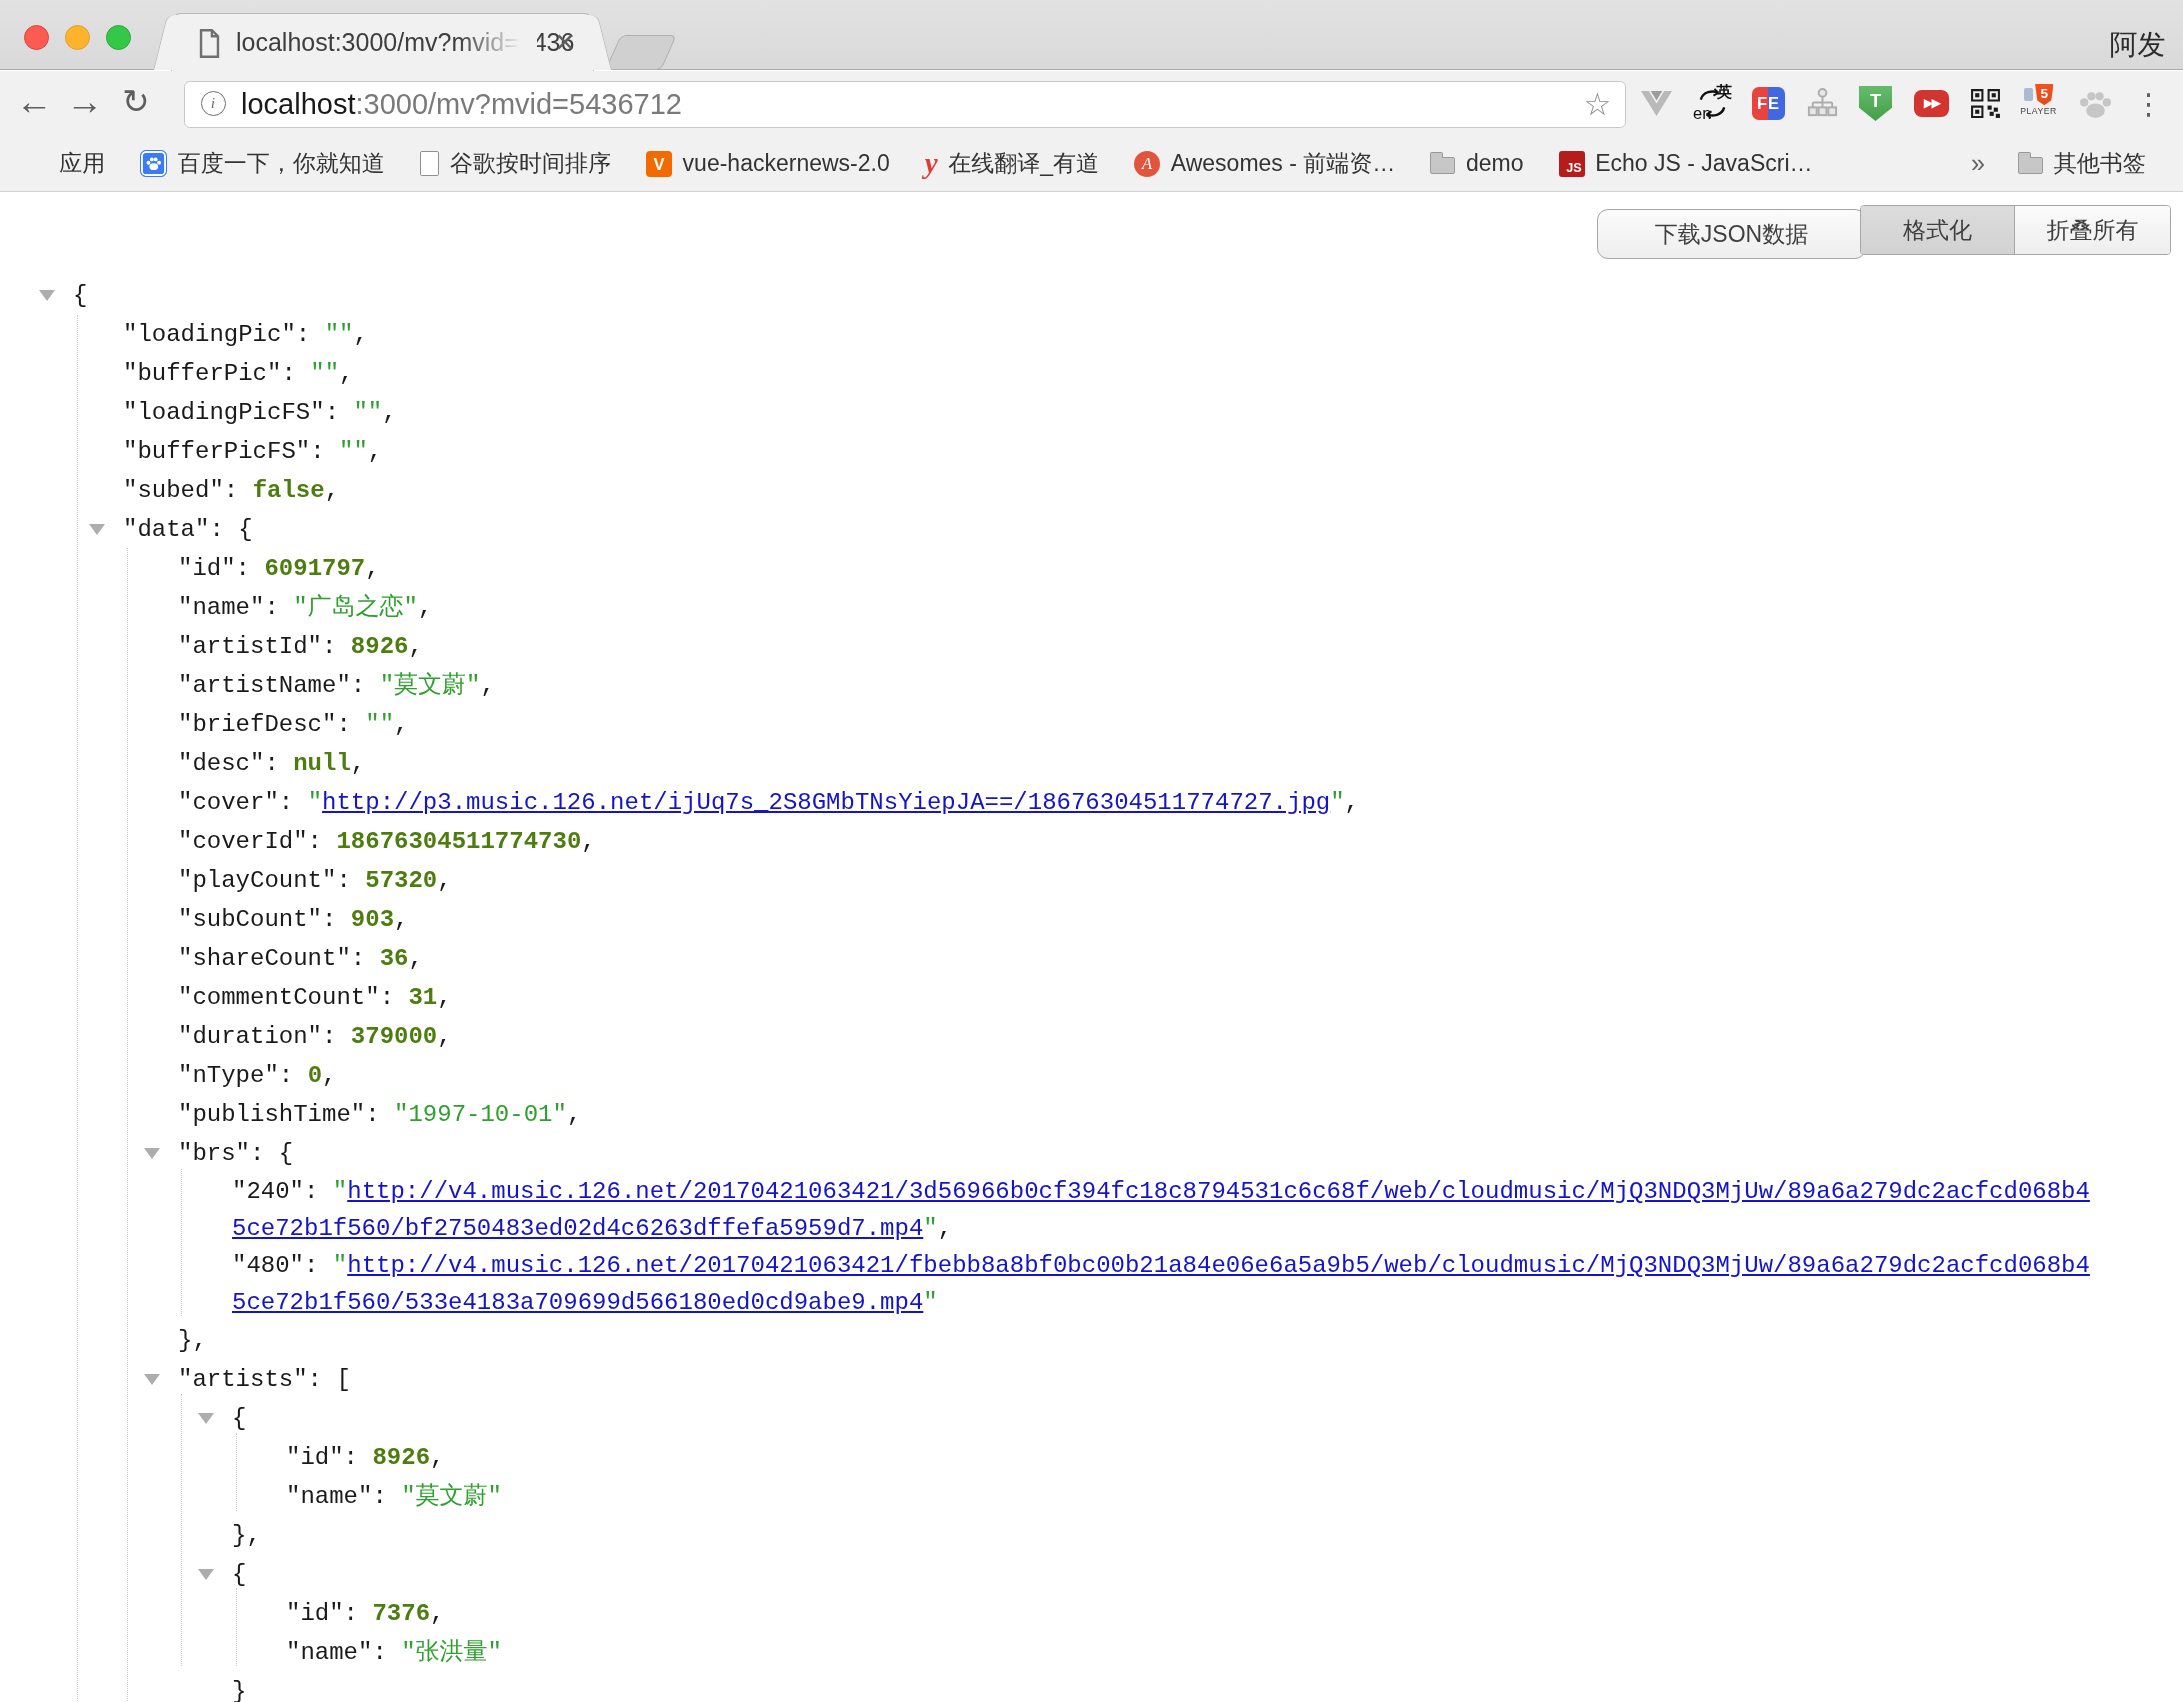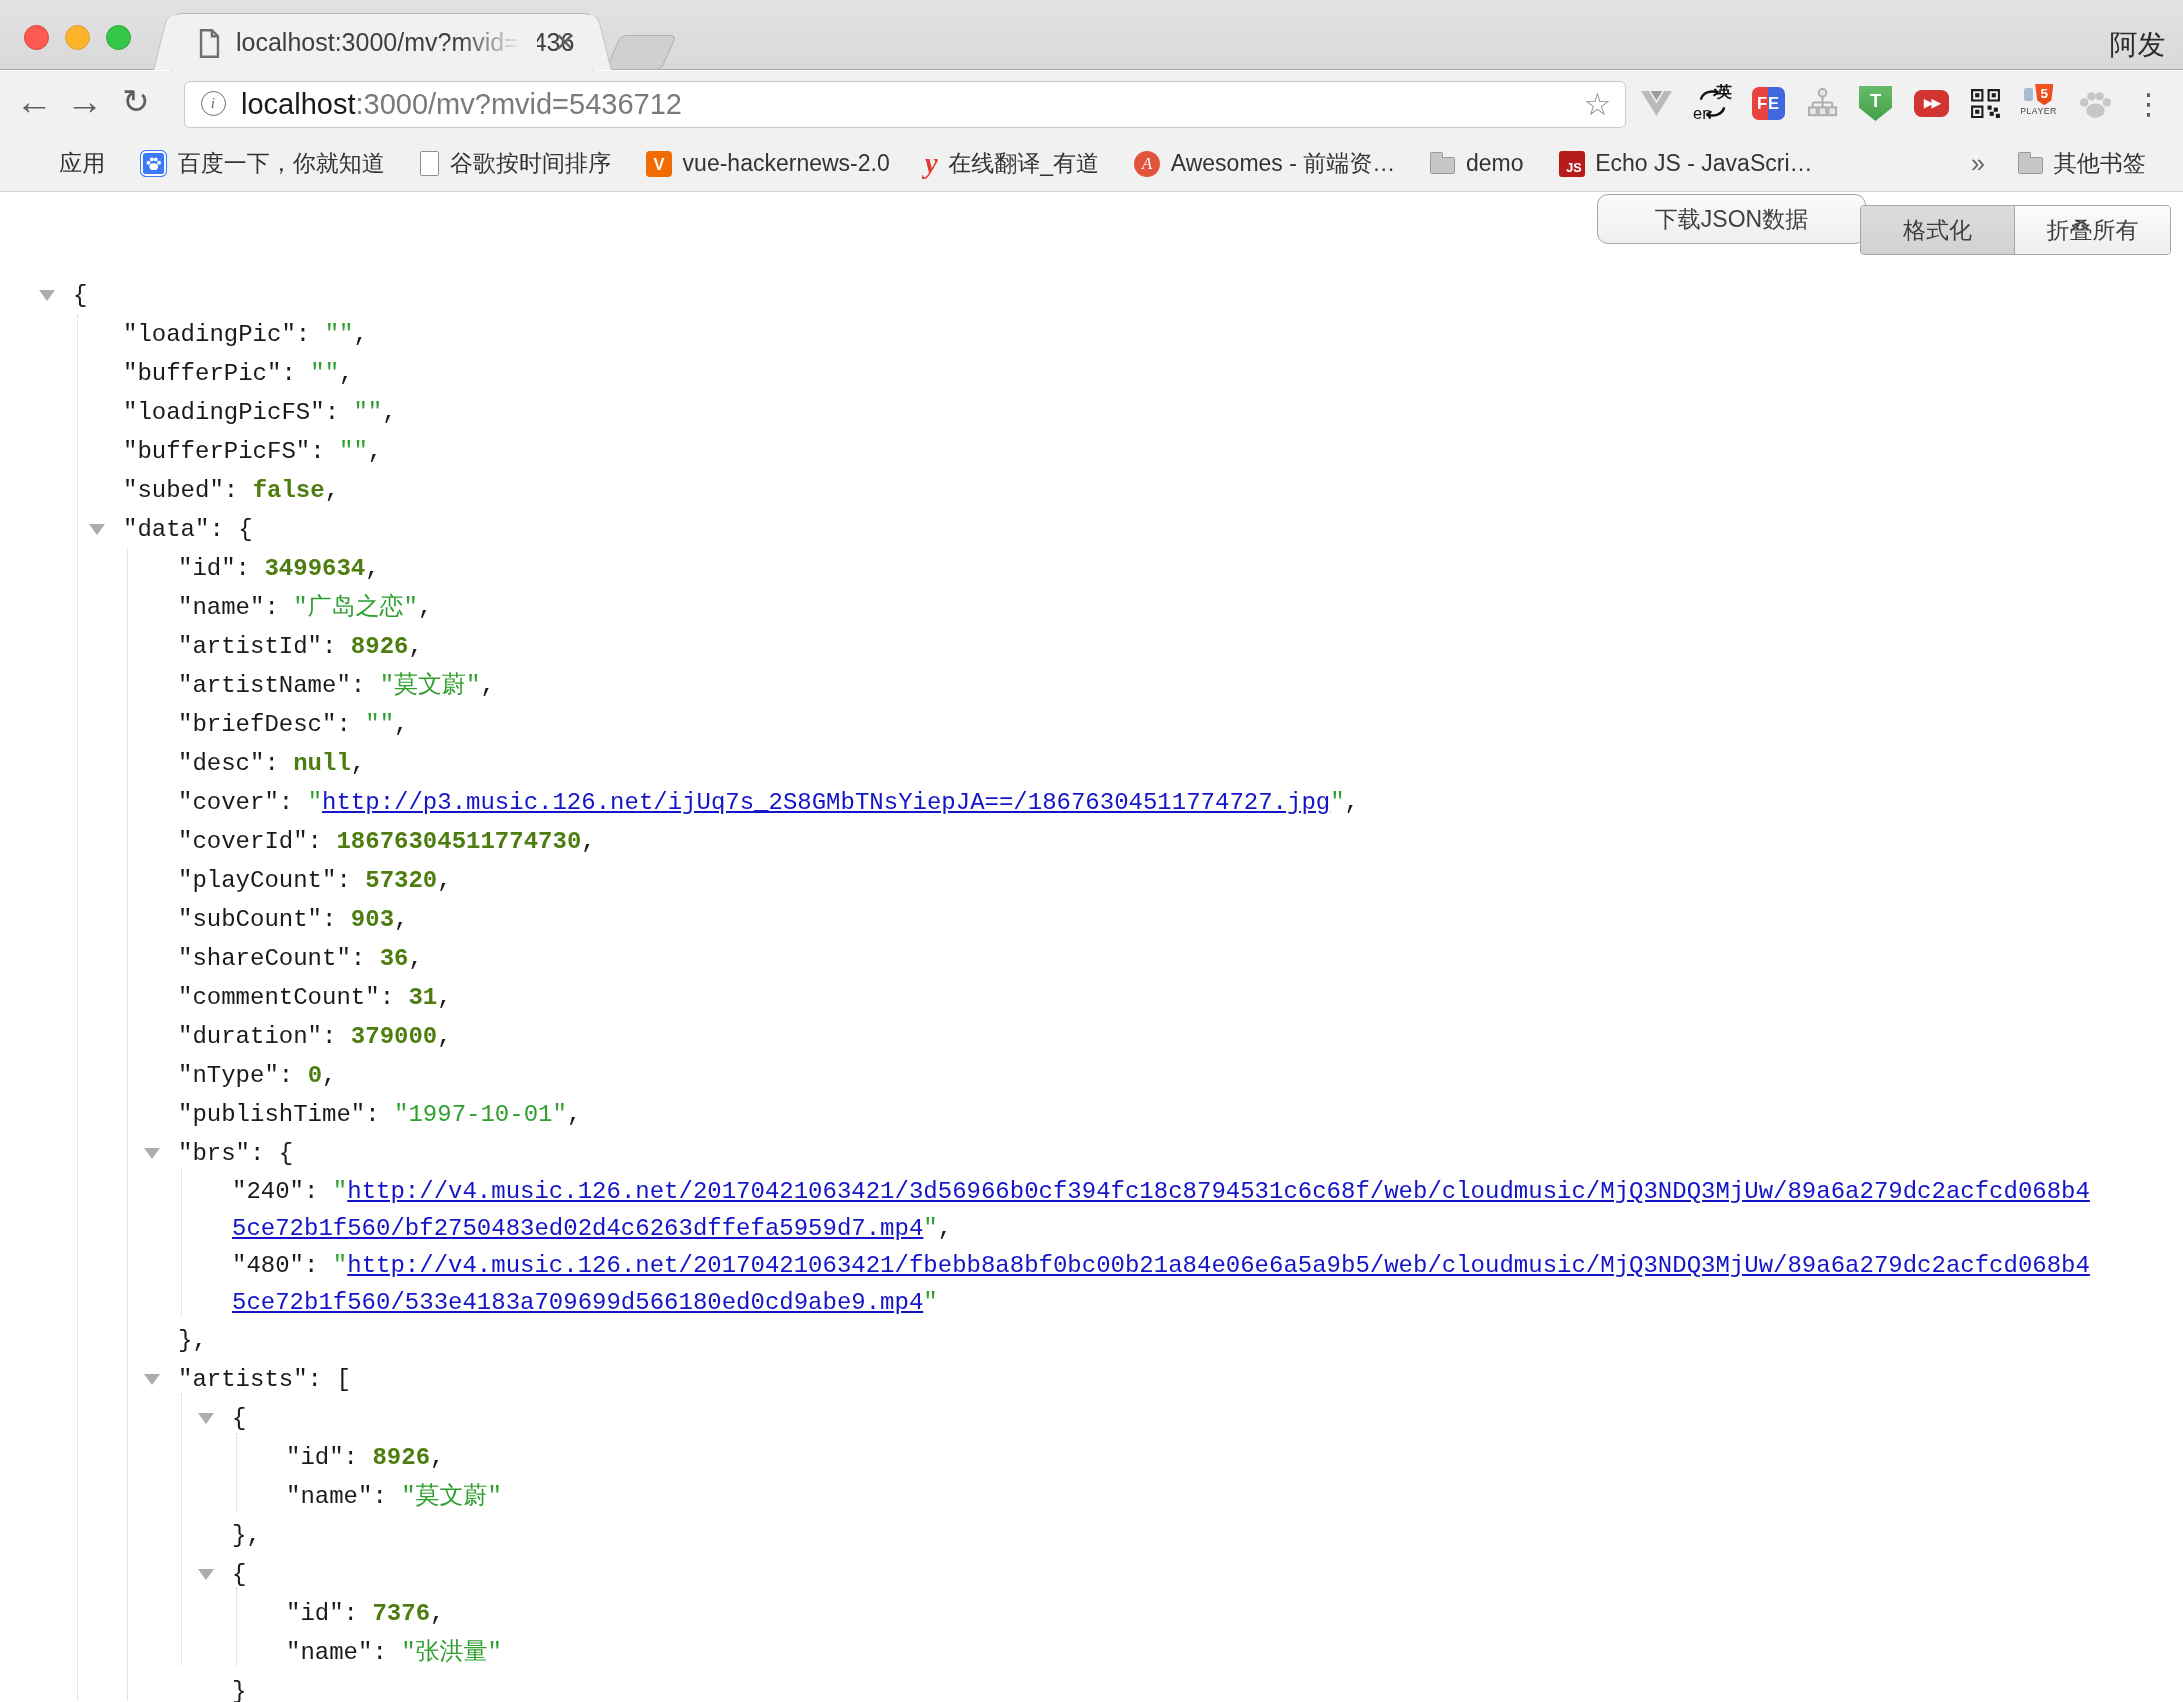--- a/index.html
+++ b/index.html
@@ -82,21 +82,21 @@
   .folder-ic:before{content:"";position:absolute;left:-1px;top:-5.8px;width:10.7px;height:4.9px;background:#C7C7C7;
        border:1px solid #999;border-bottom:none;border-radius:1.9px 1.9px 0 0;}
   .echo-box{width:26px;height:26px;background:#B71C1C;border-radius:2.9px;color:#fff;font-weight:bold;
        font-size:12.6px;display:flex;align-items:flex-end;justify-content:flex-end;padding:0 2.9px 1.9px 0;box-sizing:border-box;}
   .bm-right{margin-left:auto;display:flex;align-items:center;}
   .overflow-chev{font-size:25px;color:#666;margin-right:33px;}
 
   
   .content{position:absolute;top:193px;left:0;width:2183px;height:1509px;background:#fff;overflow:hidden;}
   .btn{box-sizing:border-box;font-size:23px;color:#3F3F3F;text-align:center;line-height:49px;}
-  .btn-download{position:absolute;left:1597px;top:1px;width:269px;height:50px;border:1px solid #A6A6A6;
+  .btn-download{position:absolute;left:1597px;top:16px;width:269px;height:50px;border:1px solid #A6A6A6;
        border-radius:11px;background:linear-gradient(#FBFBFB,#EEEEEE);}
   .seg{position:absolute;left:1860px;top:11.6px;height:50px;display:flex;border:1px solid #A6A6A6;
        border-radius:3.9px;overflow:hidden;box-sizing:border-box;}
   .seg-on{width:154px;background:linear-gradient(#DCDCDC,#D2D2D2);border-right:1px solid #A6A6A6;box-sizing:border-box;}
   .seg-off{width:155px;background:linear-gradient(#FBFBFB,#EEEEEE);}
 
   
   .json{position:absolute;left:0;top:83px;width:2101px;
         font-family:"Liberation Mono","DejaVu Sans Mono",monospace;font-size:24px;color:#1a1a1a;}
   .row{position:relative;height:39px;line-height:39px;white-space:nowrap;}
@@ -295,21 +295,21 @@
     <div class="guide" style="left:236px;top:1157px;height:78px"></div>
     <div class="guide" style="left:236px;top:1312px;height:78px"></div>
 
     <div class="row l0"><span class="tri tri-a"></span><span class="k">{</span></div>
     <div class="row l1"><span class="k">"loadingPic": </span><span class="str">""</span><span class="k">,</span></div>
     <div class="row l1"><span class="k">"bufferPic": </span><span class="str">""</span><span class="k">,</span></div>
     <div class="row l1"><span class="k">"loadingPicFS": </span><span class="str">""</span><span class="k">,</span></div>
     <div class="row l1"><span class="k">"bufferPicFS": </span><span class="str">""</span><span class="k">,</span></div>
     <div class="row l1"><span class="k">"subed": </span><span class="num">false</span><span class="k">,</span></div>
     <div class="row l1"><span class="tri tri-b"></span><span class="k">"data": </span><span class="k">{</span></div>
-    <div class="row l2"><span class="k">"id": </span><span class="num">3499634</span><span class="k">,</span></div>
+    <div class="row l2"><span class="k">"id": </span><span class="num">6091797</span><span class="k">,</span></div>
     <div class="row l2"><span class="k">"name": </span><span class="str">"广岛之恋"</span><span class="k">,</span></div>
     <div class="row l2"><span class="k">"artistId": </span><span class="num">8926</span><span class="k">,</span></div>
     <div class="row l2"><span class="k">"artistName": </span><span class="str">"莫文蔚"</span><span class="k">,</span></div>
     <div class="row l2"><span class="k">"briefDesc": </span><span class="str">""</span><span class="k">,</span></div>
     <div class="row l2"><span class="k">"desc": </span><span class="num">null</span><span class="k">,</span></div>
     <div class="row l2"><span class="k">"cover": </span><span class="str">"</span><a class="lnk">http://p3.music.126.net/ijUq7s_2S8GMbTNsYiepJA==/18676304511774727.jpg</a><span class="str">"</span><span class="k">,</span></div>
     <div class="row l2"><span class="k">"coverId": </span><span class="num">18676304511774730</span><span class="k">,</span></div>
     <div class="row l2"><span class="k">"playCount": </span><span class="num">57320</span><span class="k">,</span></div>
     <div class="row l2"><span class="k">"subCount": </span><span class="num">903</span><span class="k">,</span></div>
     <div class="row l2"><span class="k">"shareCount": </span><span class="num">36</span><span class="k">,</span></div>

